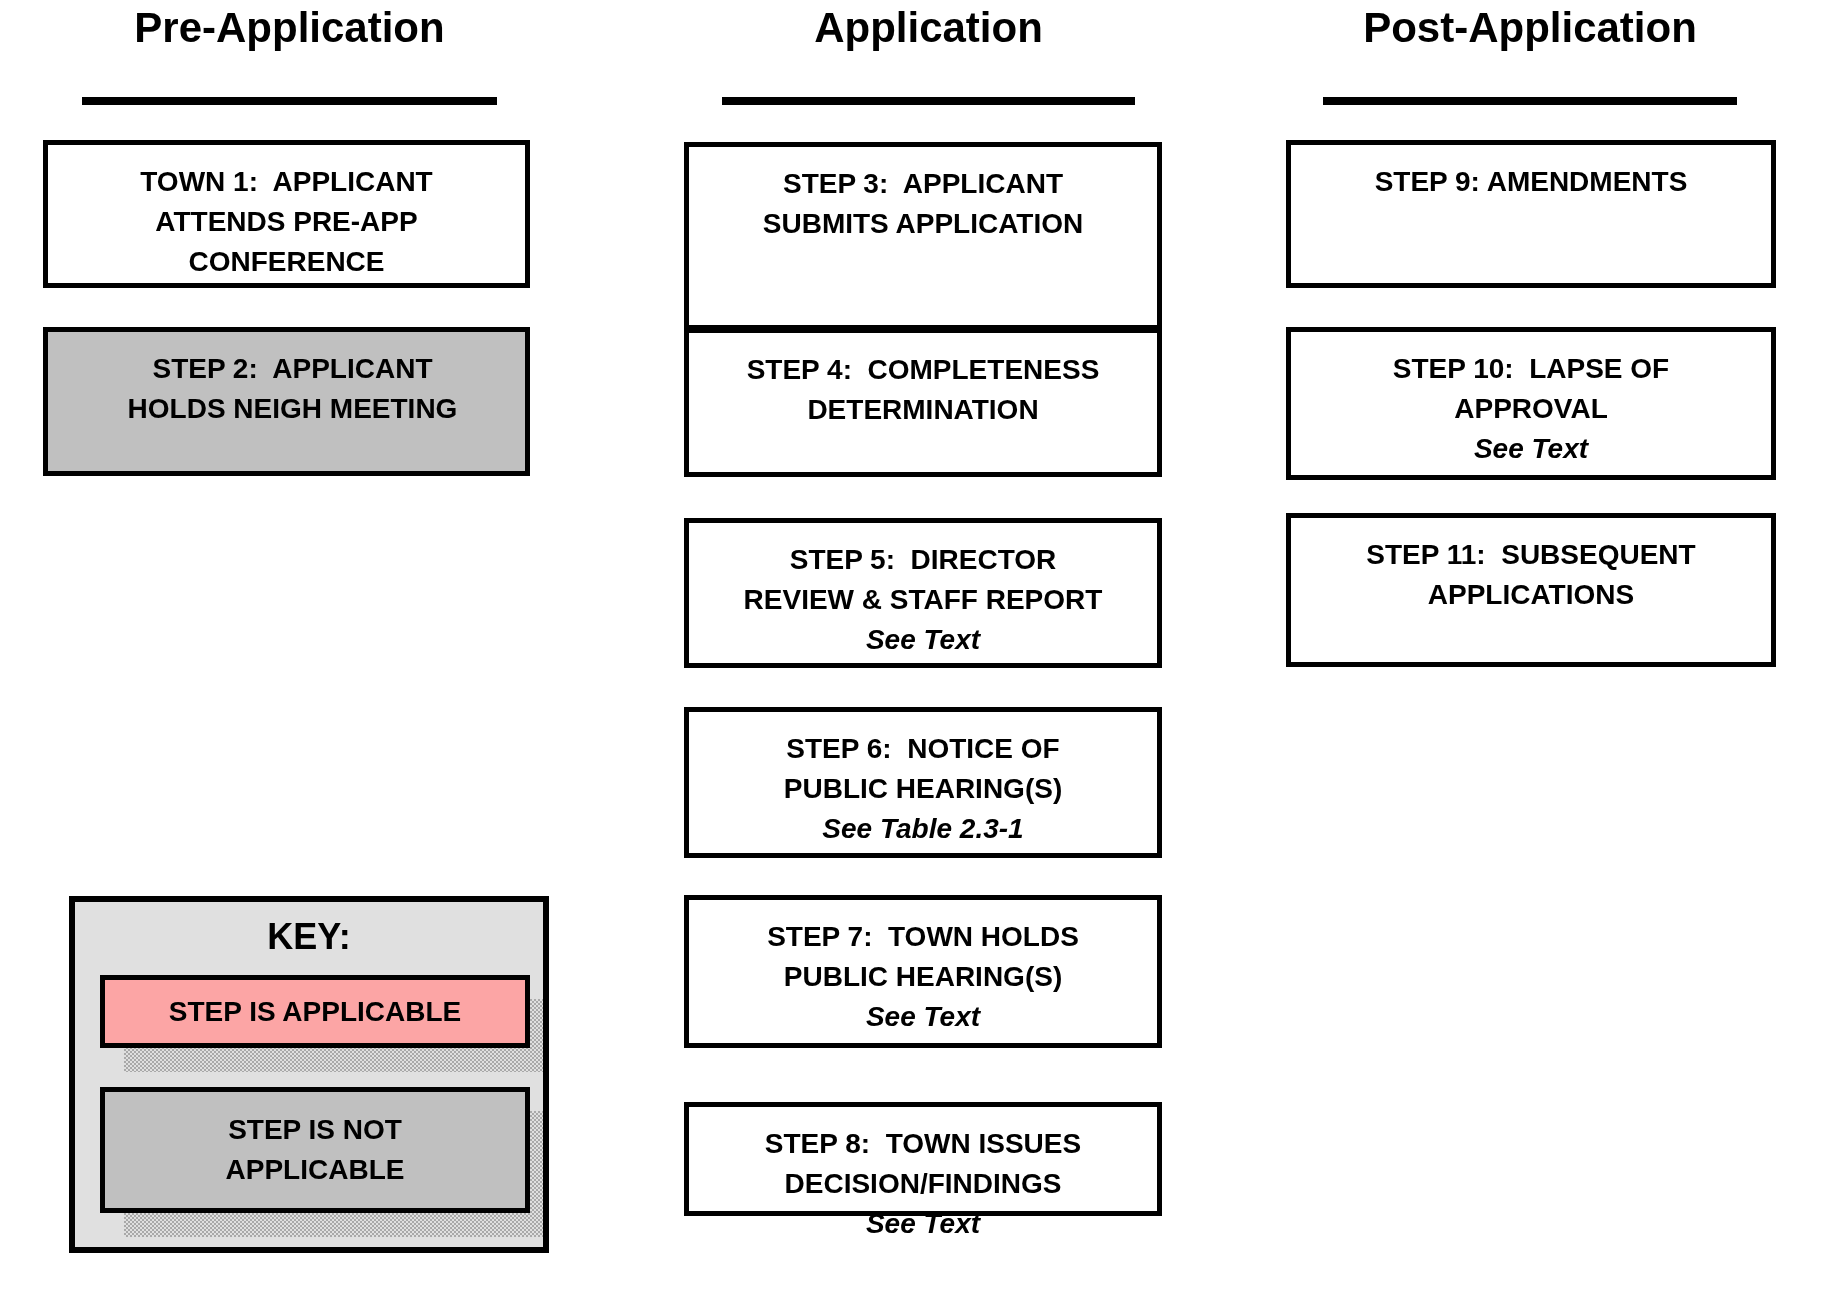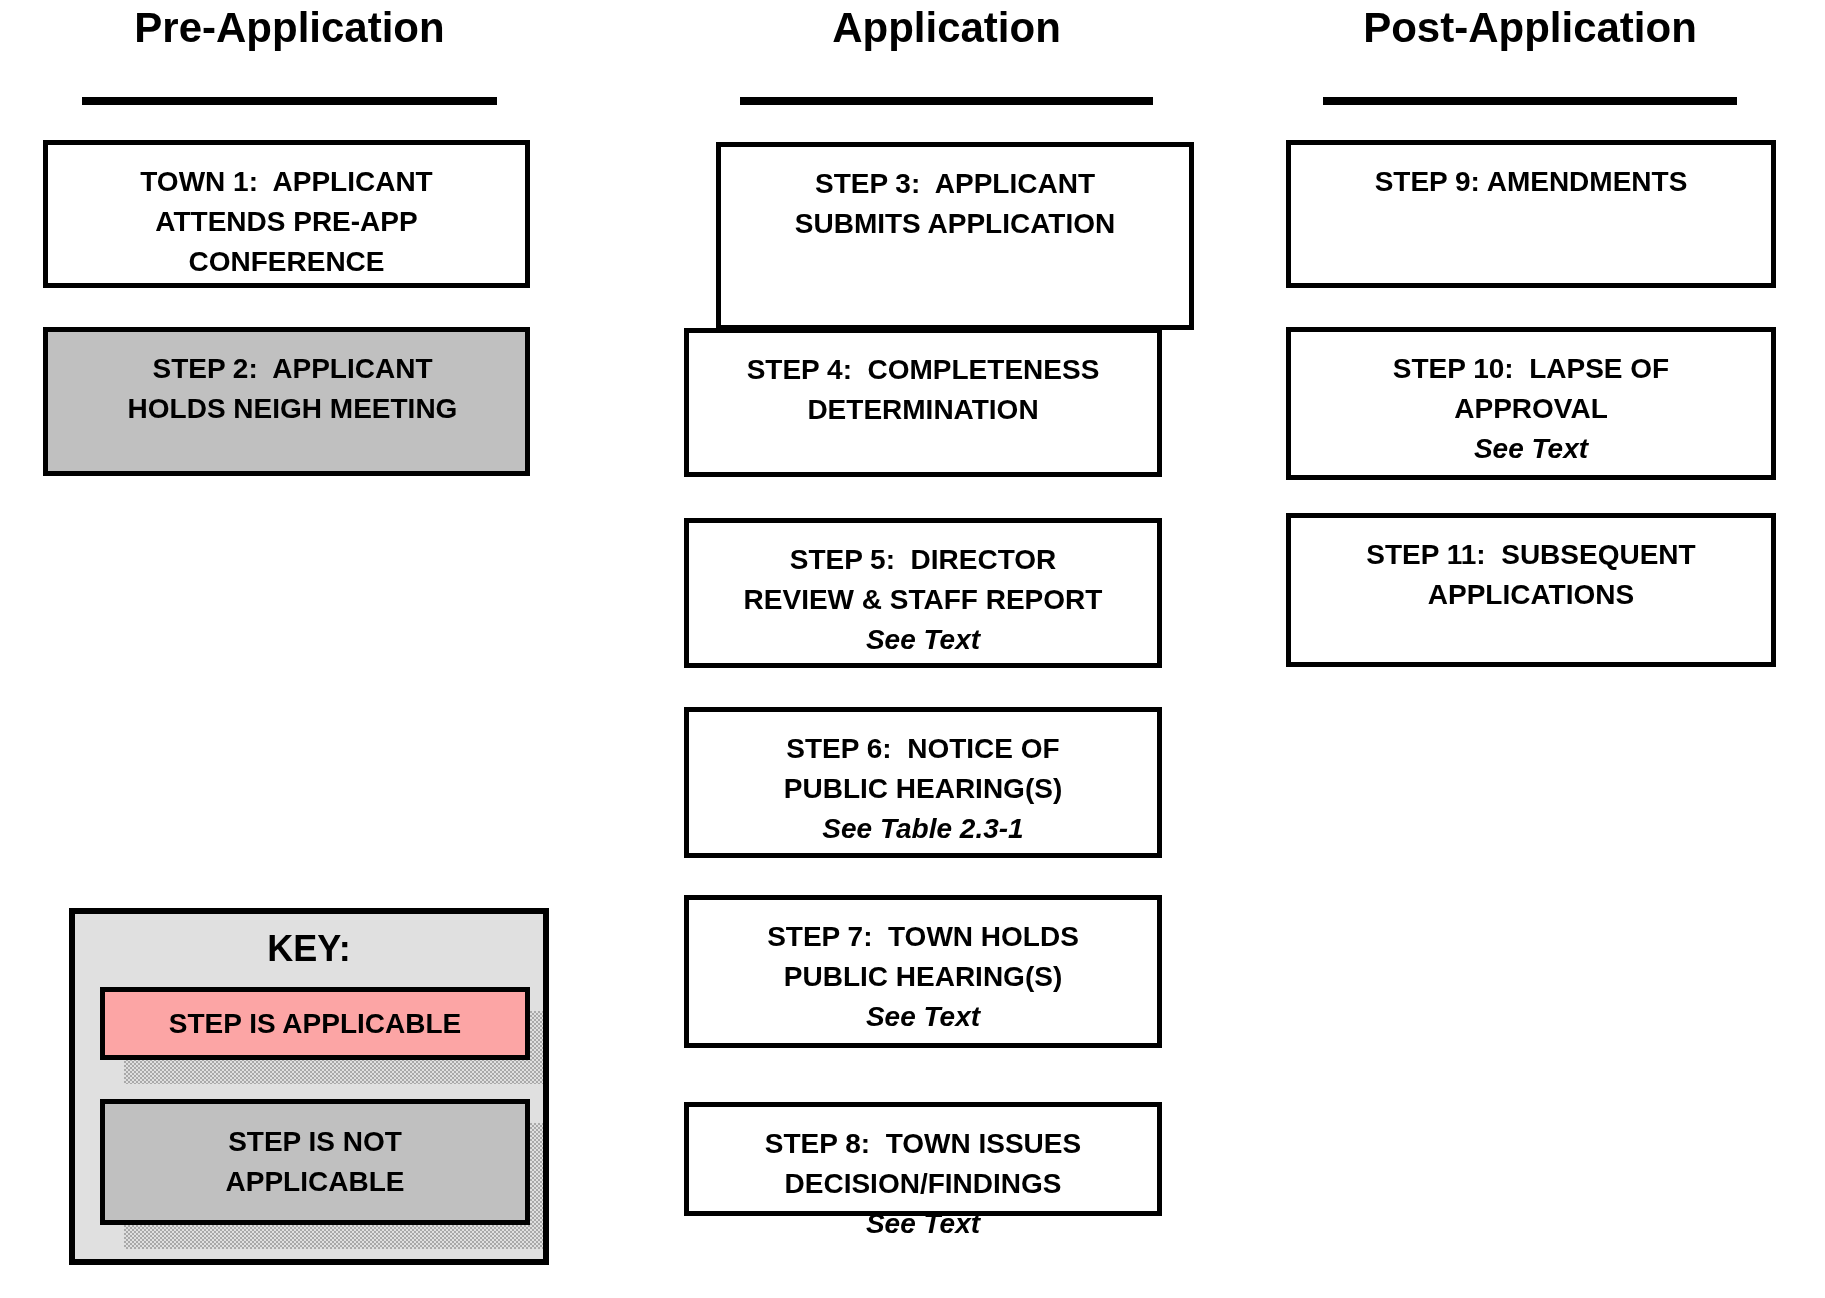--- a/index.html
+++ b/index.html
@@ -49,21 +49,20 @@
 
   
   .key-box {
     position: absolute;
     left: 69px; top: 896px; width: 480px; height: 357px;
     box-sizing: border-box;
     border: 6px solid var(--border, #000);
     background: var(--key_fill, #e0e0e0);
     overflow: hidden;
     z-index: 0;
-    margin-top: 12px;
   }
   .key-title { margin-top: 14px; text-align: center; font-size: 36px; line-height: 42px; }
   .key-item {
     position: absolute;
     left: 25px; width: 430px;
     box-sizing: border-box;
     border: 5px solid var(--border, #000);
     display: flex; flex-direction: column;
     justify-content: center; align-items: center;
     font-size: 28px; line-height: 40px;
@@ -74,41 +73,41 @@
 </style>
 </head>
 <body>
 
 <div class="page">
 
   <div class="col-header" style="left:82px;width:415px;">
     <div class="col-title">Pre-Application</div>
     <div class="col-underline"></div>
   </div>
-  <div class="col-header" style="left:740px;width:413px;">
+  <div class="col-header" style="left:722px;width:413px;">
     <div class="col-title">Application</div>
     <div class="col-underline"></div>
   </div>
   <div class="col-header" style="left:1323px;width:414px;">
     <div class="col-title">Post-Application</div>
     <div class="col-underline"></div>
   </div>
 
   <div class="box" style="left:43px;top:140px;width:487px;height:148px;">
     <div class="line">TOWN 1:  APPLICANT</div>
     <div class="line">ATTENDS PRE-APP</div>
     <div class="line">CONFERENCE</div>
   </div>
 
   <div class="box na" style="left:43px;top:327px;width:487px;height:149px;padding-left:12px;">
     <div class="line">STEP 2:  APPLICANT</div>
     <div class="line">HOLDS NEIGH MEETING</div>
   </div>
 
-  <div class="box" style="left:684px;top:142px;width:478px;height:188px;margin-left:32px;">
+  <div class="box" style="left:684px;top:142px;width:478px;height:188px;">
     <div class="line">STEP 3:  APPLICANT</div>
     <div class="line">SUBMITS APPLICATION</div>
   </div>
 
   <div class="box" style="left:684px;top:328px;width:478px;height:149px;">
     <div class="line">STEP 4:  COMPLETENESS</div>
     <div class="line">DETERMINATION</div>
   </div>
 
   <div class="box" style="left:684px;top:518px;width:478px;height:150px;">

